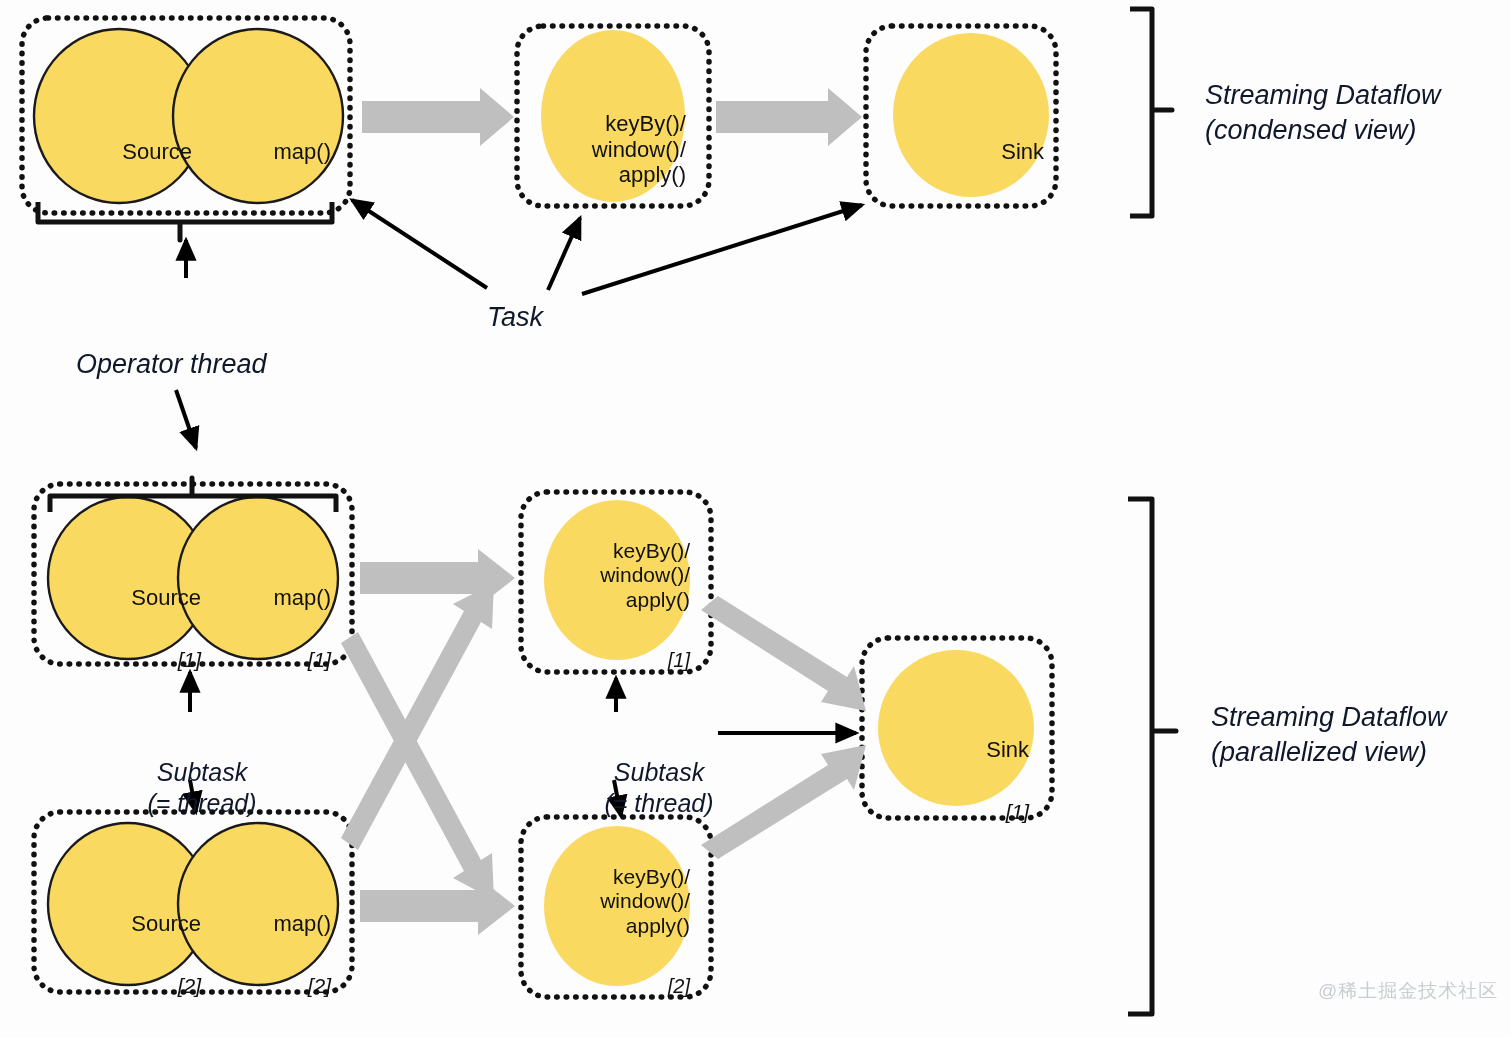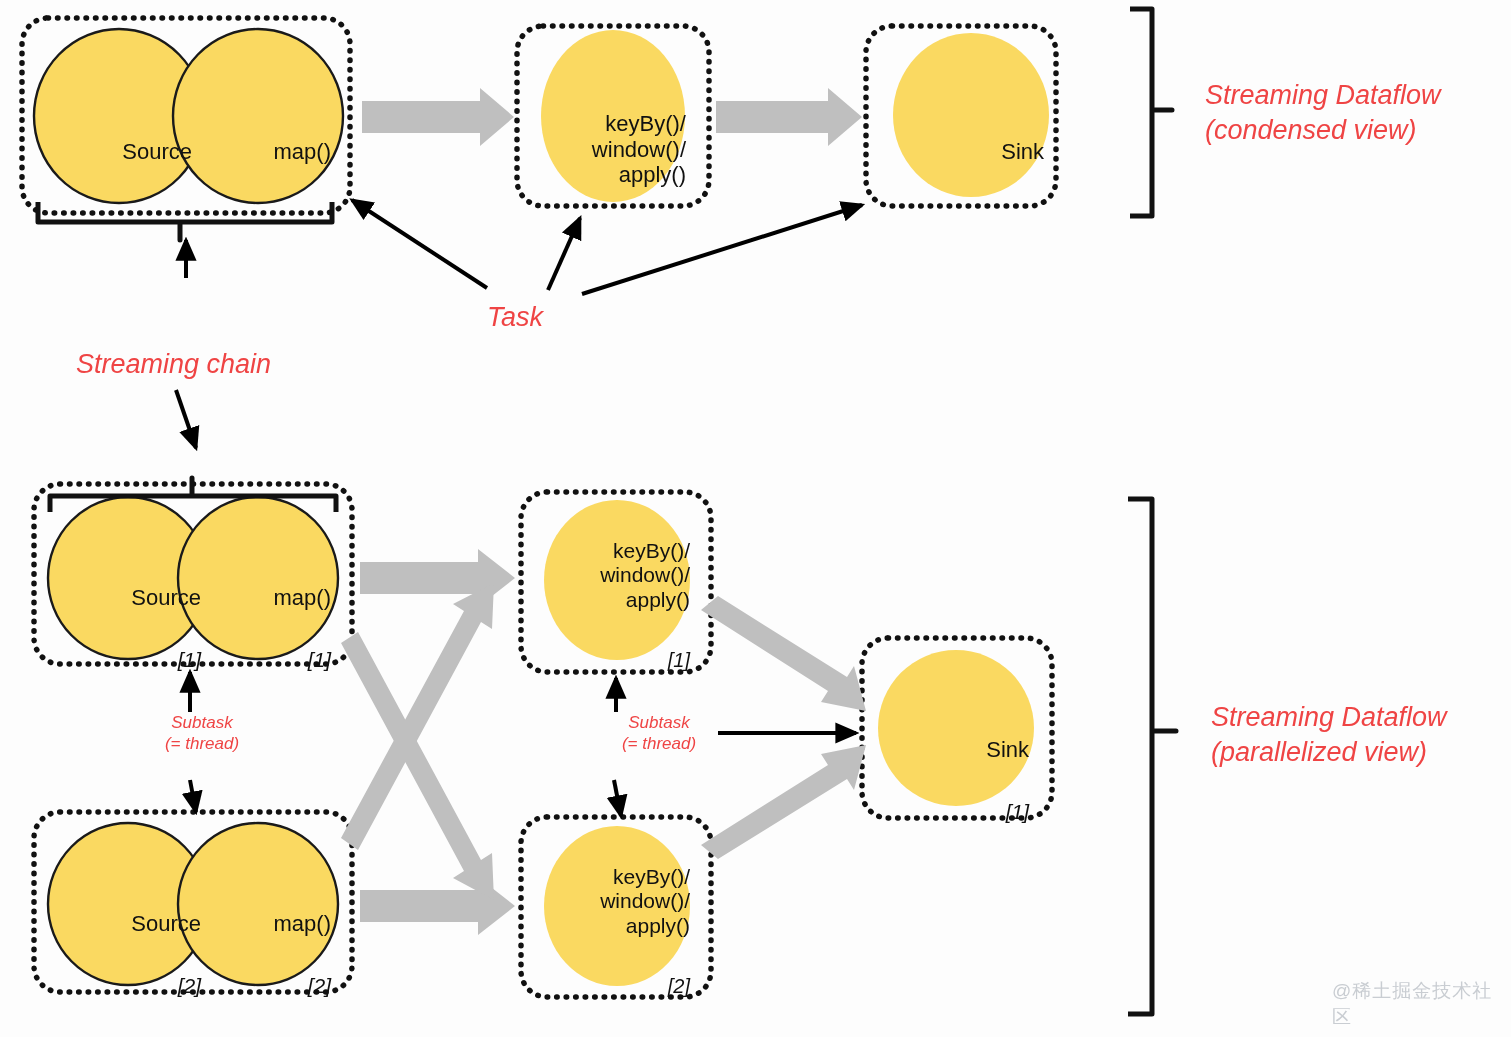--- a/index.html
+++ b/index.html
@@ -1,22 +1,22 @@
 <!DOCTYPE html>
 <html><head>
 <meta charset="utf-8">
 <style>
   html,body{margin:0;padding:0;background:#ffffff;}
   body{font-family:"Liberation Sans","DejaVu Sans",sans-serif;}
   #stage{position:relative;width:1511px;height:1037px;background:#fdfdfd;overflow:hidden;}
   #stage svg{position:absolute;left:0;top:0;width:1511px;height:1037px;}
 
-  .lbl{position:absolute;font-style:italic;color:#ef4444;line-height:1.22;white-space:pre;}
+  .lbl{position:absolute;font-style:italic;color:#0f172a;line-height:1.22;white-space:pre;}
   .lbl.big{font-size:27px;}
-  .lbl.mid{font-size:17px;}
+  .lbl.mid{font-size:25px;margin-top:44px;}
 
   .node-text{
     position:absolute;text-align:right;color:#111111;
     line-height:1.16;pointer-events:none;white-space:pre;
   }
   .node-text .nm{font-size:22px;display:block;}
   .node-text .ix{font-size:21px;font-style:italic;display:block;}
   .node-text.small .nm{font-size:21px;}
   .node-text.small .ix{font-size:20px;}
 
@@ -160,26 +160,26 @@
 window()/
 apply()</span>
     <span class="ix">[2]</span>
   </div>
   <div class="node-text" style="left:884px;top:700px;width:145px;">
     <span class="nm">Sink</span>
     <span class="ix">[1]</span>
   </div>
 
   <div class="lbl big" style="left:487px;top:301px;">Task</div>
-  <div class="lbl big" style="left:76px;top:348px;">Streaming chain</div>
+  <div class="lbl big" style="left:76px;top:348px;">Operator thread</div>
   <div class="lbl mid" style="left:127px;top:713px;text-align:center;width:150px;">Subtask
 (= thread)</div>
   <div class="lbl mid" style="left:584px;top:713px;text-align:center;width:150px;">Subtask
 (= thread)</div>
 
   <div class="lbl big" style="left:1205px;top:78px;text-align:left;line-height:1.28;">Streaming Dataflow
 (condensed view)</div>
   <div class="lbl big" style="left:1211px;top:700px;text-align:left;line-height:1.28;">Streaming Dataflow
 (parallelized view)</div>
 
-  <div class="wm" style="left:1318px;top:978px;margin-left:14px;">@稀土掘金技术社区</div>
+  <div class="wm" style="left:1318px;top:978px;">@稀土掘金技术社区</div>
 
 </div>
 
 </body></html>

